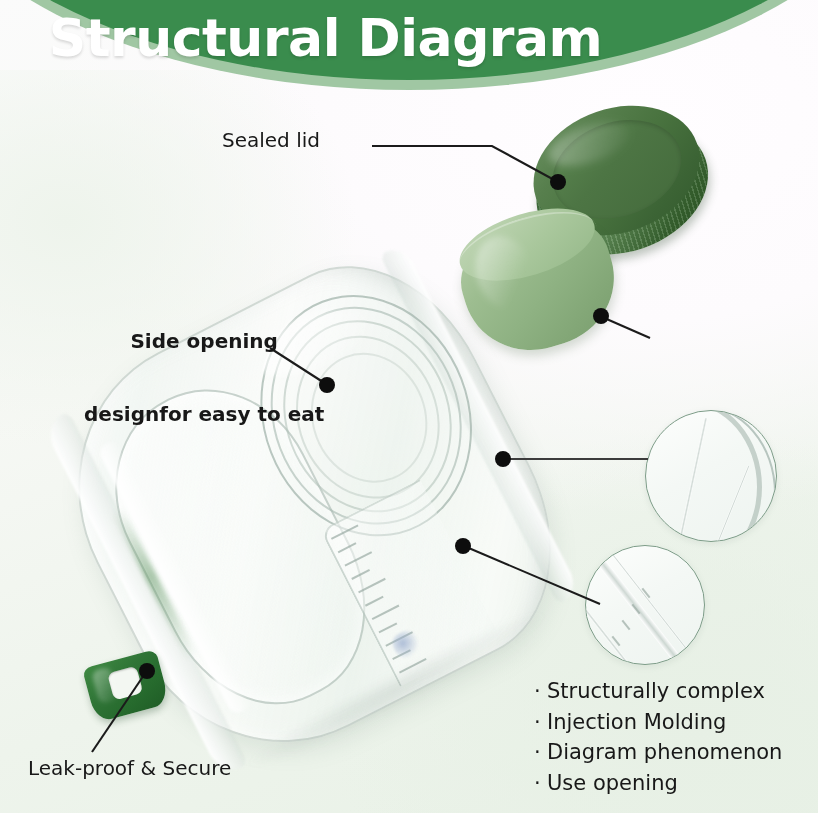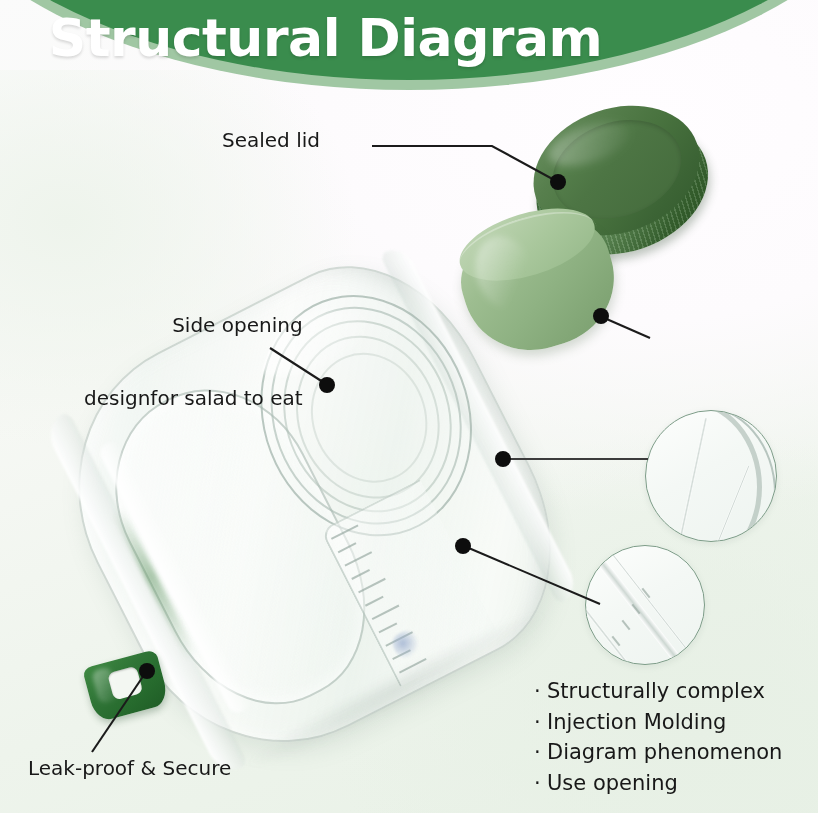--- a/index.html
+++ b/index.html
@@ -291,21 +291,21 @@
   
   .label {
     position:absolute;
     color:#181818;
     font-family:"DejaVu Sans", sans-serif;
     font-size:20px;
     line-height:1.22;
     white-space:pre;
   }
   #label-sealed-lid   { left:222px; top:128px; }
-  #label-side-opening { left:84px;  top:264px; text-align:right; }
+  #label-side-opening { left:84px;  top:280px; text-align:center;font-weight:bold; }
   #label-store-salad  { left:648px; top:312px; }
   #label-leak-proof   { left:28px;  top:756px; }
 
   .bullet-list {
     position:absolute; left:534px; top:676px;
     color:#181818;
     font-family:"DejaVu Sans", sans-serif;
     font-size:21px;
     line-height:1.46;
   }
@@ -434,21 +434,21 @@
     <g>
       <line x1="146" y1="672" x2="92" y2="752" stroke="#1b1b1b" stroke-width="2.1"></line>
       <circle cx="147" cy="671" r="8" fill="#0d0d0d"></circle>
     </g>
   </svg>
 
   <div class="label" id="label-sealed-lid">Sealed lid</div>
 
   <div class="label" id="label-side-opening">
     <div>Side opening</div>
-    <div>designfor salad to eat</div>
+    <div>designfor easy to eat</div>
   </div>
 
 
   <div class="label" id="label-leak-proof">Leak-proof &amp; Secure</div>
 
   <div class="bullet-list" id="bullet-list">
       <div class="bullet-item"><span class="bullet-dot">·</span><span>Structurally complex</span></div>
       <div class="bullet-item"><span class="bullet-dot">·</span><span>Injection Molding</span></div>
       <div class="bullet-item"><span class="bullet-dot">·</span><span>Diagram phenomenon</span></div>
       <div class="bullet-item"><span class="bullet-dot">·</span><span>Use opening</span></div>

